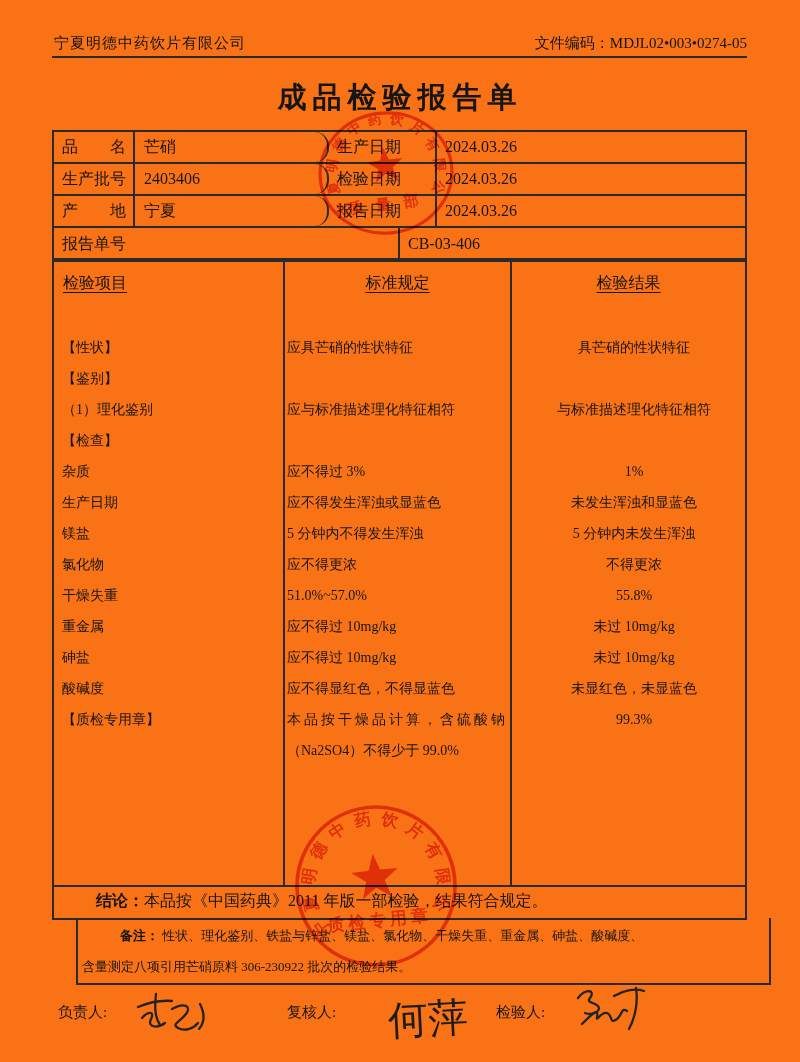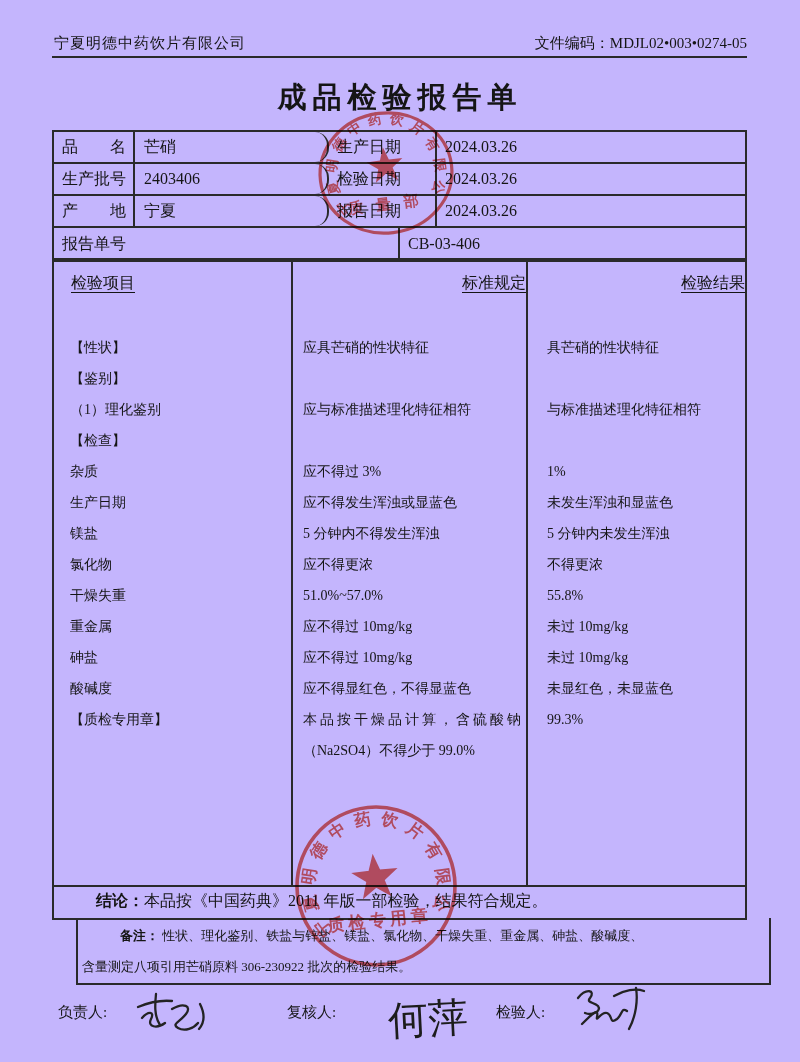--- a/index.html
+++ b/index.html
@@ -1,18 +1,18 @@
 <!DOCTYPE html>
 <html><head>
 <meta charset="utf-8">
 <style>
   * { margin:0; padding:0; box-sizing:border-box; }
   html,body { background:#fff; }
   .page {
-    position:relative; width:800px; height:1062px; background:#c4b5fd;
+    position:relative; width:800px; height:1062px; background:#f97316;
     font-family:"Liberation Serif","DejaVu Serif",serif; color:#151515;
     overflow:hidden;
   }
   
   .hdr-company { position:absolute; left:54px; top:34px; font-size:15px; letter-spacing:1px; }
   .hdr-code    { position:absolute; right:53px; top:34px; font-size:15px; }
   .hdr-rule    { position:absolute; left:52px; top:56px; width:695px; height:2px; background:#2a2a2a; }
   .doc-title   { position:absolute; left:0; top:78px; width:800px; text-align:center;
                  font-size:29px; font-weight:bold; letter-spacing:6px; }
   
@@ -23,32 +23,32 @@
   .bR { border-right:2px solid #2a2a2a; }
   .w-lbl  { width:81px; }
   .w-val  { width:194px; padding-left:9px;border-radius:14px; }
   .w-dlbl { width:108px; }
   .w-dval { flex:1; }
   .w-rlbl { width:346px; }
   .w-rval { flex:1; padding-left:8px; }
   
   .main-table { position:absolute; left:52px; top:258px; width:695px; height:629px;
                 border:2px solid #2a2a2a; display:flex; }
-  .mcol { height:100%;margin-left:8px; }
+  .mcol { height:100%; }
   .mcol1 { width:231px; border-right:2px solid #2a2a2a; }
   .mcol2 { width:227px; border-right:2px solid #2a2a2a; }
   .mcol3 { flex:1; }
   .mhead { height:72px; padding-top:13px; font-size:16px; }
   .mhead.left { padding-left:9px; }
-  .mhead.ctr  { text-align:right; }
+  .mhead.ctr  { text-align:center; }
   .uline { text-decoration:underline; text-underline-offset:4px; }
   .mrow { height:31px; line-height:31px; font-size:14px; white-space:nowrap; }
   .mcol1 .mrow { padding-left:8px; }
   .mcol2 .mrow { padding-left:2px; padding-right:5px; }
-  .mcol3 .mrow { padding-left:11px; }
+  .mcol3 .mrow { padding-left:11px;text-align:center; }
   .spread { text-align:justify; text-align-last:justify; white-space:normal; }
   
   .concl-row { position:absolute; left:52px; top:885px; width:695px; height:35px;
                border:2px solid #2a2a2a; border-top:none; display:flex; align-items:center;
                padding-left:42px; font-size:16px; white-space:nowrap; }
   .remark-row { position:absolute; left:52px; top:918px; width:695px; height:67px;
                 border:2px solid #2a2a2a; border-top:none; font-size:13px;
                 padding:2px 4px 0 4px;margin-left:24px; }
   .remark-row .line { height:31px; line-height:31px; white-space:nowrap; }
   .remark-row .l1 { padding-left:38px; }

